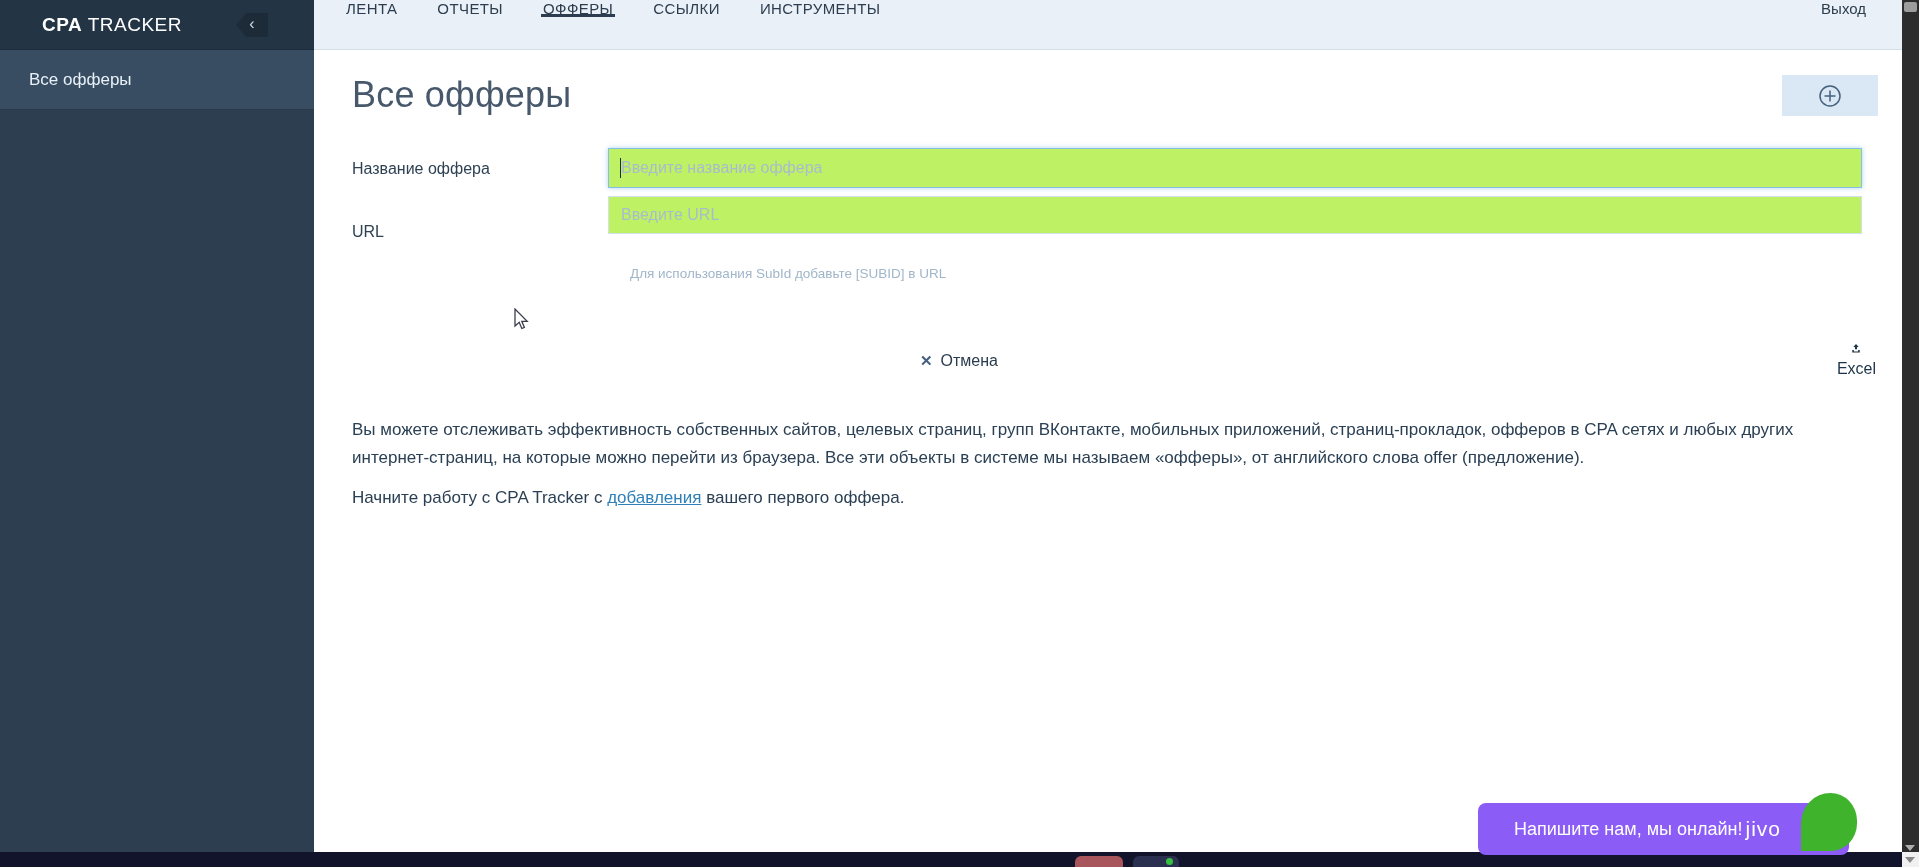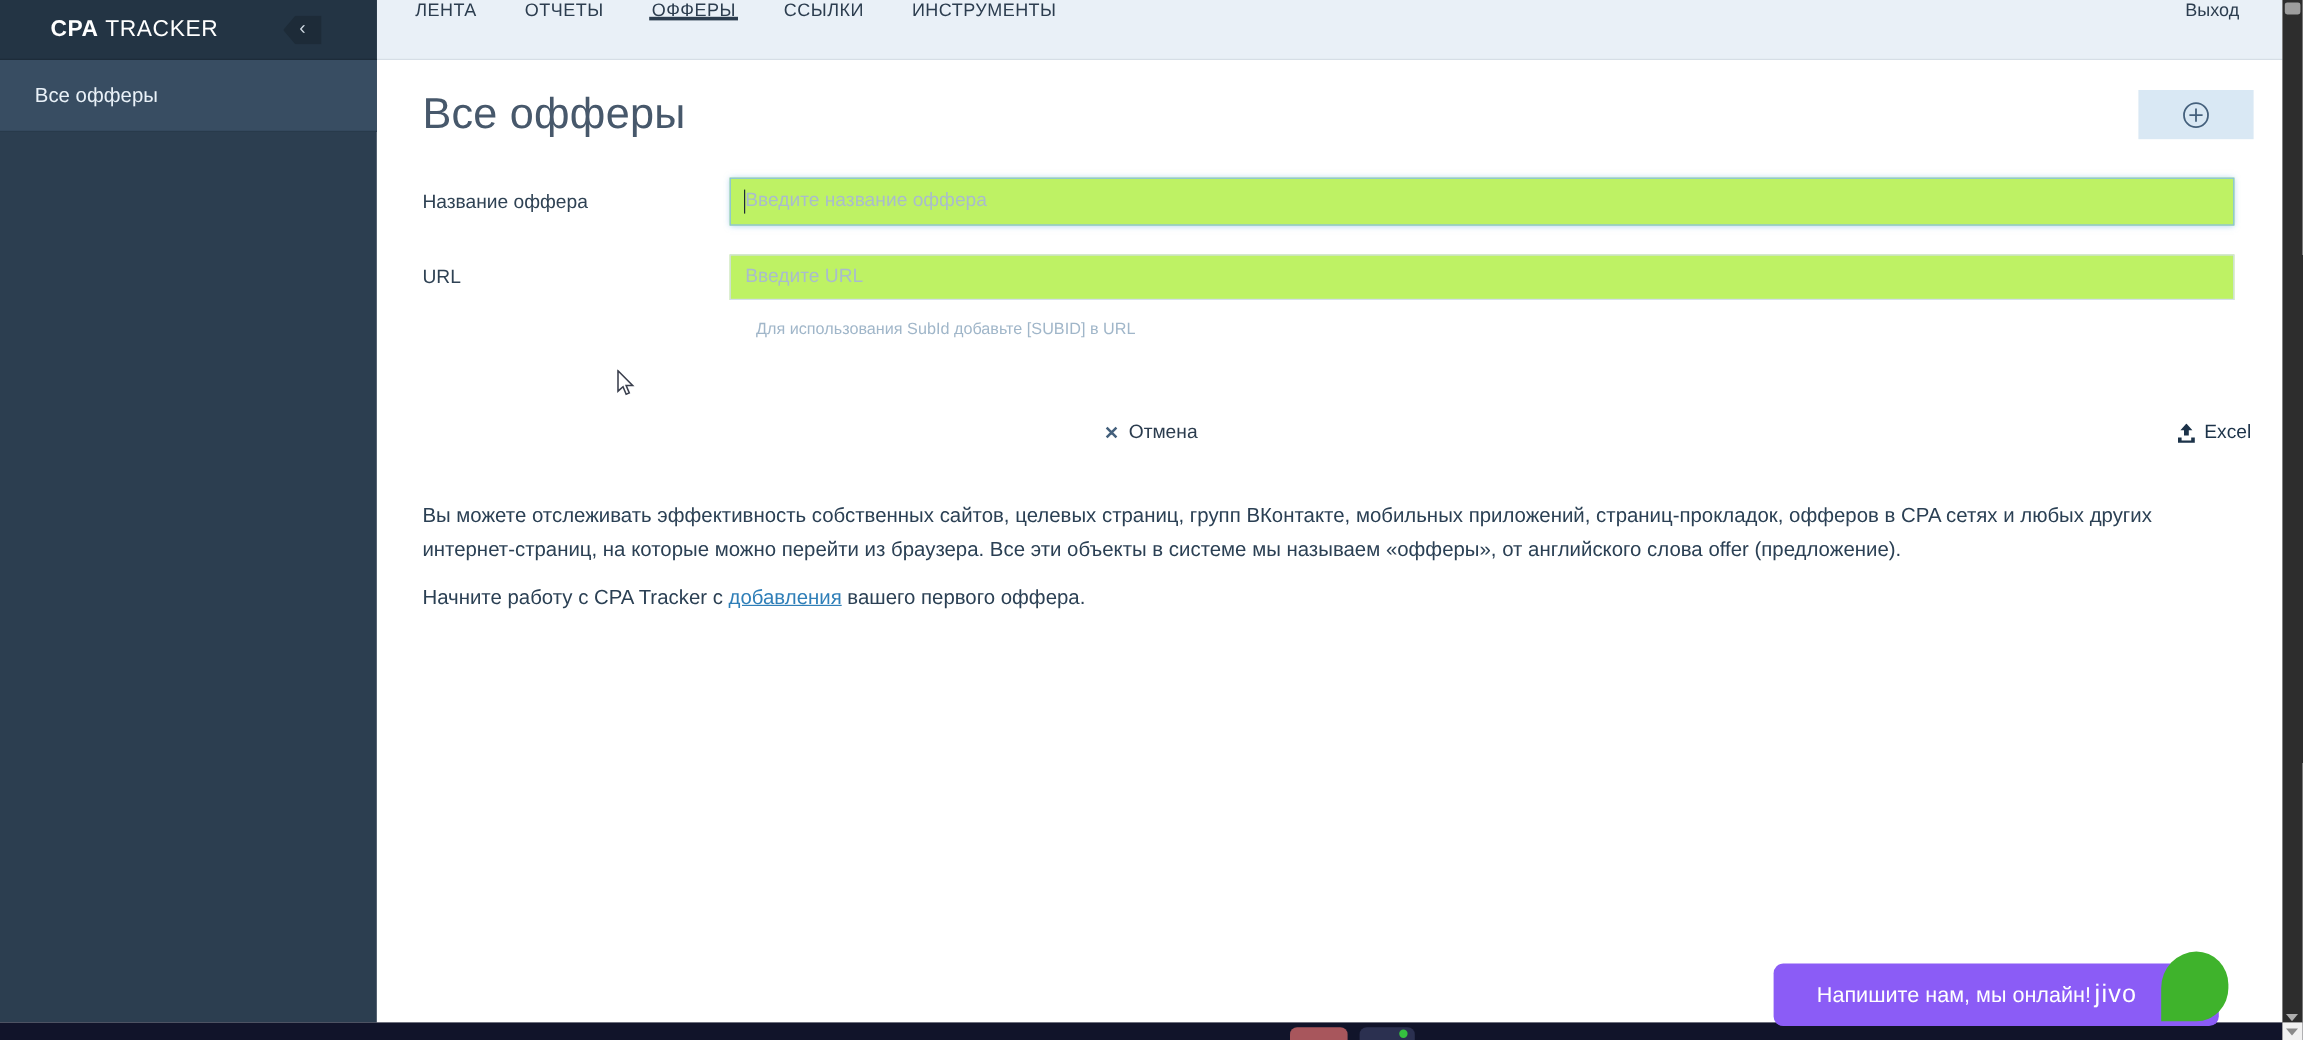--- a/index.html
+++ b/index.html
@@ -79,21 +79,21 @@
     position:absolute; left:294px; width:1254px; height:40px;
     border:1px solid #d3dfe9; background:#bef264; padding:0 12px;
     font-size:16px; font-family:"Liberation Sans", sans-serif;
     color:#30445a;
   }
   .inp::placeholder { color:#a9bccd; opacity:1; }
   .inp-name {
     top:98px; border-color:#85bfe6;
     box-shadow:0 0 5px rgba(110,175,225,0.55);
   }
-  .inp-url { top:162px; height:38px; }
+  .inp-url { top:146px; height:38px; }
   .caret {
     position:absolute; left:306px; top:108px; width:1px; height:20px;
     background:#1c2b38; z-index:3;
   }
   .hint {
     position:absolute; left:296px; top:216px; font-size:13.5px;
     color:#a0b6c9;
     margin-left:20px;
   }
 
@@ -106,21 +106,21 @@
   }
   .cancel-btn {
     position:absolute; left:312px; top:0; height:42px; display:inline-flex;
     align-items:center; gap:8px; font-size:16px; color:#2b3c4e; cursor:pointer;
     background:none; border:none; font-family:"Liberation Sans", sans-serif;
   }
   .cancel-x { font-size:15px; color:#44607c; font-weight:bold; }
   .excel-btn {
     position:absolute; right:2px; top:4px; height:34px; display:inline-flex;
     align-items:center; gap:7px; font-size:16px; color:#1c3349; cursor:pointer;
-    background:none; border:none; font-family:"Liberation Sans", sans-serif;
+    background:none; border:none; font-family:"Liberation Sans", sans-serif;flex-direction:column;
   }
 
   .desc {
     position:absolute; left:38px; top:366px; width:1508px;
     font-size:17px; line-height:28px; color:#2b4054;
   }
   .desc2 { position:absolute; left:38px; top:438px; font-size:17px; color:#2b4054; }
   .desc2 a { color:#2f7fb8; text-decoration:underline; cursor:pointer; }
 
   

